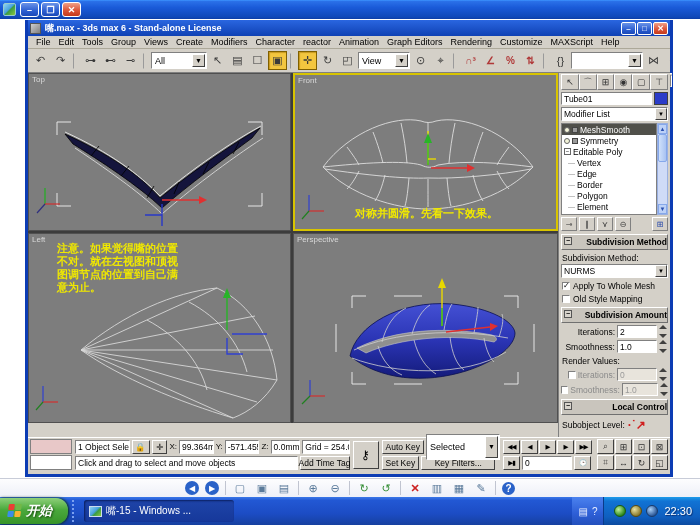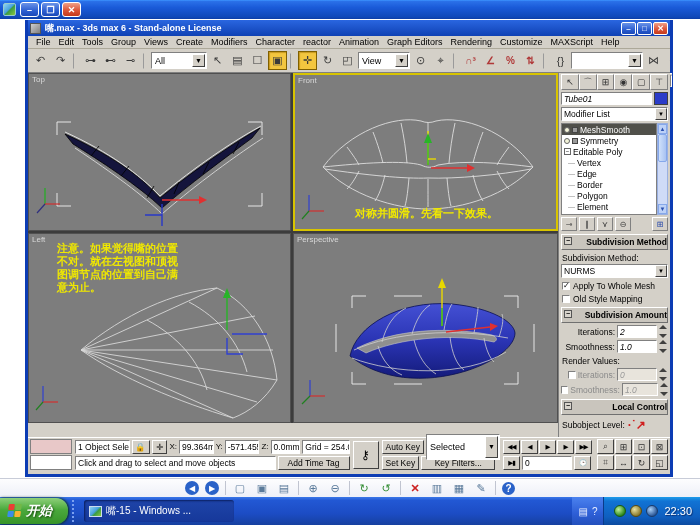--- a/index.html
+++ b/index.html
@@ -62,21 +62,21 @@
   .tk-slider { width:86px; height:12px; background:#c8c4bc; border:1px solid; border-color:#808080 #fff #fff #808080;
     font-size:8px; display:flex; align-items:center; justify-content:center; }
   .tk-groove { flex:1; height:12px; background:#c0bcb4; border:1px solid; border-color:#808080 #fff #fff #808080; }
 
   
   .cmd-panel { width:118px; background:#d4d0c8; border-left:1px solid #808080; padding:1px 2px; font-size:8px; overflow:hidden; }
   .cmd-tabs { display:flex; height:16px; margin-bottom:2px; }
   .cmd-tab { flex:1; display:flex; align-items:center; justify-content:center; font-size:9px; color:#333;
     border:1px solid; border-color:#fff #808080 #808080 #fff; background:#d4d0c8; }
   .name-row { display:flex; gap:2px; margin-bottom:2px; }
-  .field { background:#fff; border:1px solid; border-color:#808080 #fff #fff #808080; font-size:8.5px; padding:1px 2px; height:13px;font-style:italic; }
+  .field { background:#fff; border:1px solid; border-color:#808080 #fff #fff #808080; font-size:8.5px; padding:1px 2px; height:13px; }
   .obj-name { flex:1; }
   .color-swatch { width:14px; height:13px; border:1px solid #404040; }
   .dd { position:relative; background:#fff; border:1px solid; border-color:#808080 #fff #fff #808080;
     height:14px; font-size:8.5px; padding:1px 2px; }
   .dd .arrow { position:absolute; right:0; top:0; bottom:0; width:12px; background:#d4d0c8;
     border:1px solid; border-color:#fff #404040 #404040 #fff; font-size:6px; display:flex; align-items:center; justify-content:center; }
   .stack { display:flex; margin-top:2px; height:92px; }
   .stack-list { flex:1; background:#fff; border:1px solid #808080; overflow:hidden; }
   .stack-row { display:flex; align-items:center; height:11px; font-size:8.5px; gap:2px; padding-left:2px; white-space:nowrap; }
   .stack-row .bulb { width:6px; height:6px; border-radius:50%; background:#f4f4d8; border:1px solid #666; }
@@ -570,21 +570,21 @@
             <span class="xyz-lab">X:</span>
             <div class="st-field" style="width:52px">99.364mm</div>
             <span class="xyz-lab">Y:</span>
             <div class="st-field" style="width:52px">-571.455mm</div>
             <span class="xyz-lab">Z:</span>
             <div class="st-field" style="width:44px">0.0mm</div>
             <div class="st-field" style="width:72px">Grid = 254.0mm</div>
           </div>
           <div class="st-row">
             <div class="st-field" style="flex:1">Click and drag to select and move objects</div>
-            <div class="st-btn" style="width:72px">Add Time Tag</div>
+            <div class="st-btn" style="width:50px">Add Time Tag</div>
           </div>
         </div>
         <div style="display:flex;align-items:center;">
           <div class="st-btn" style="height:28px;width:26px;font-size:12px;">⚷</div>
         </div>
         <div class="st-col">
           <div class="st-row">
             <div class="st-btn">Auto Key</div>
             <div class="tb-dd" style="width:74px;height:26px;">
               <span>Selected</span>

